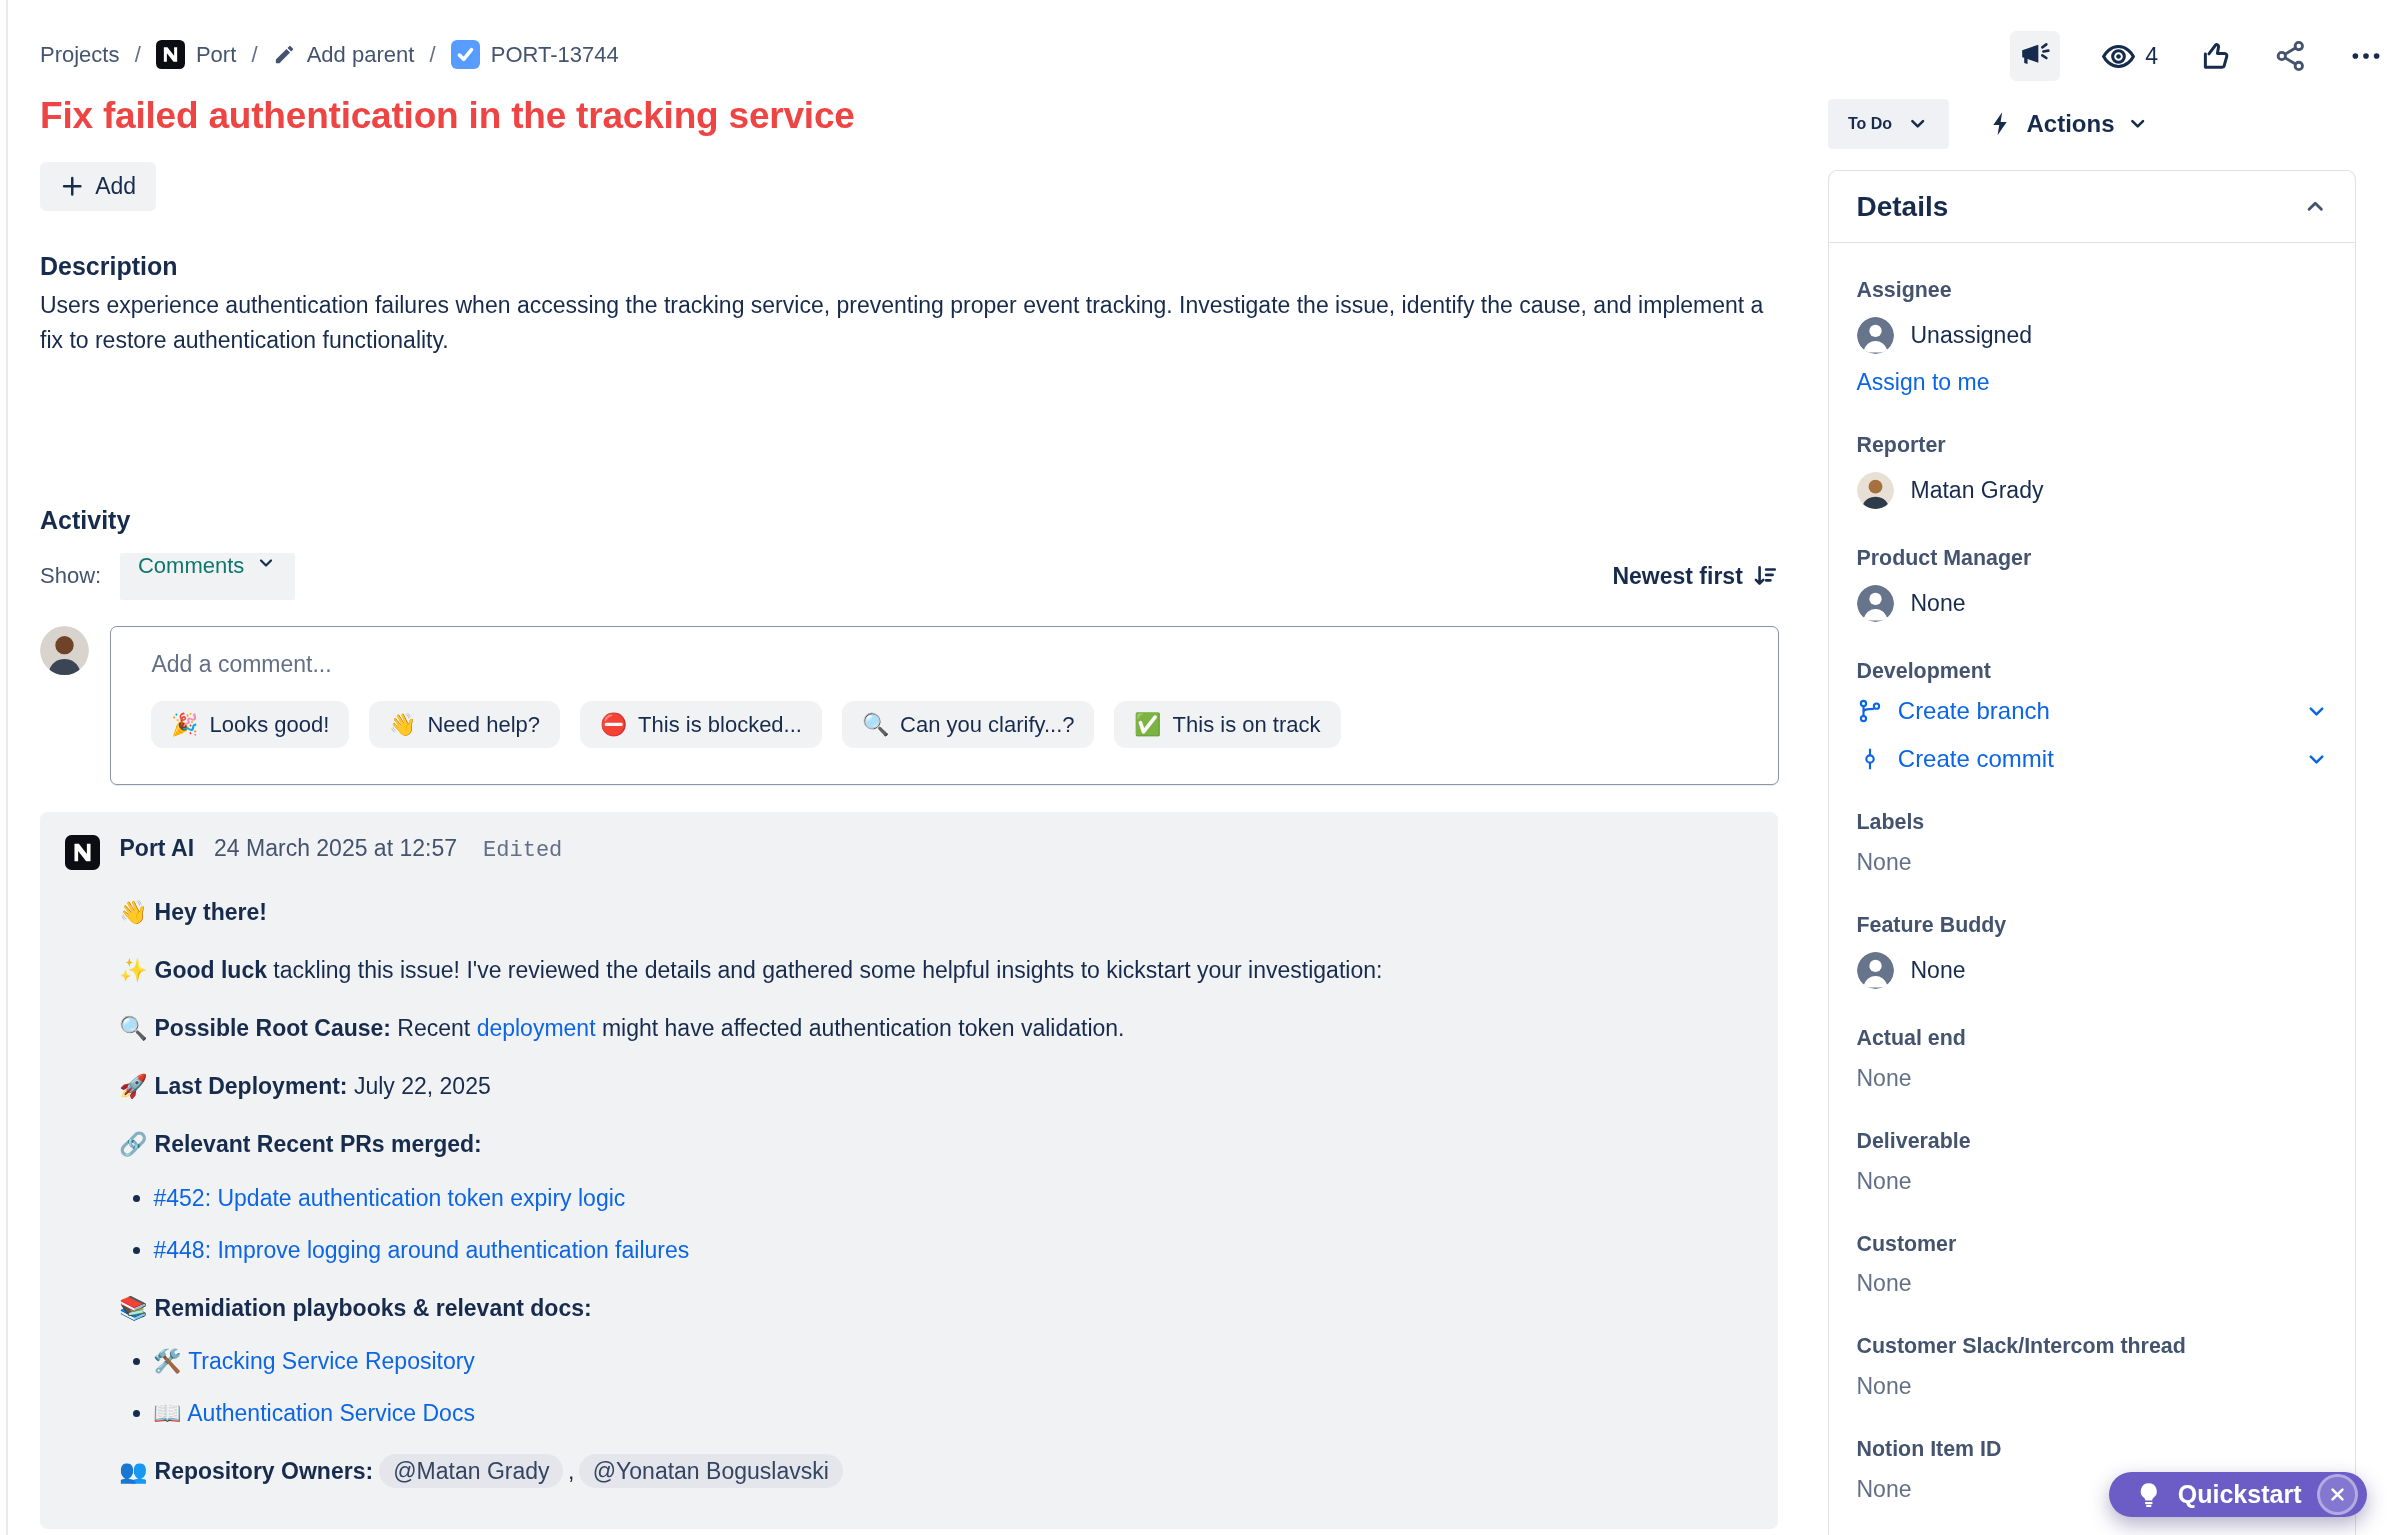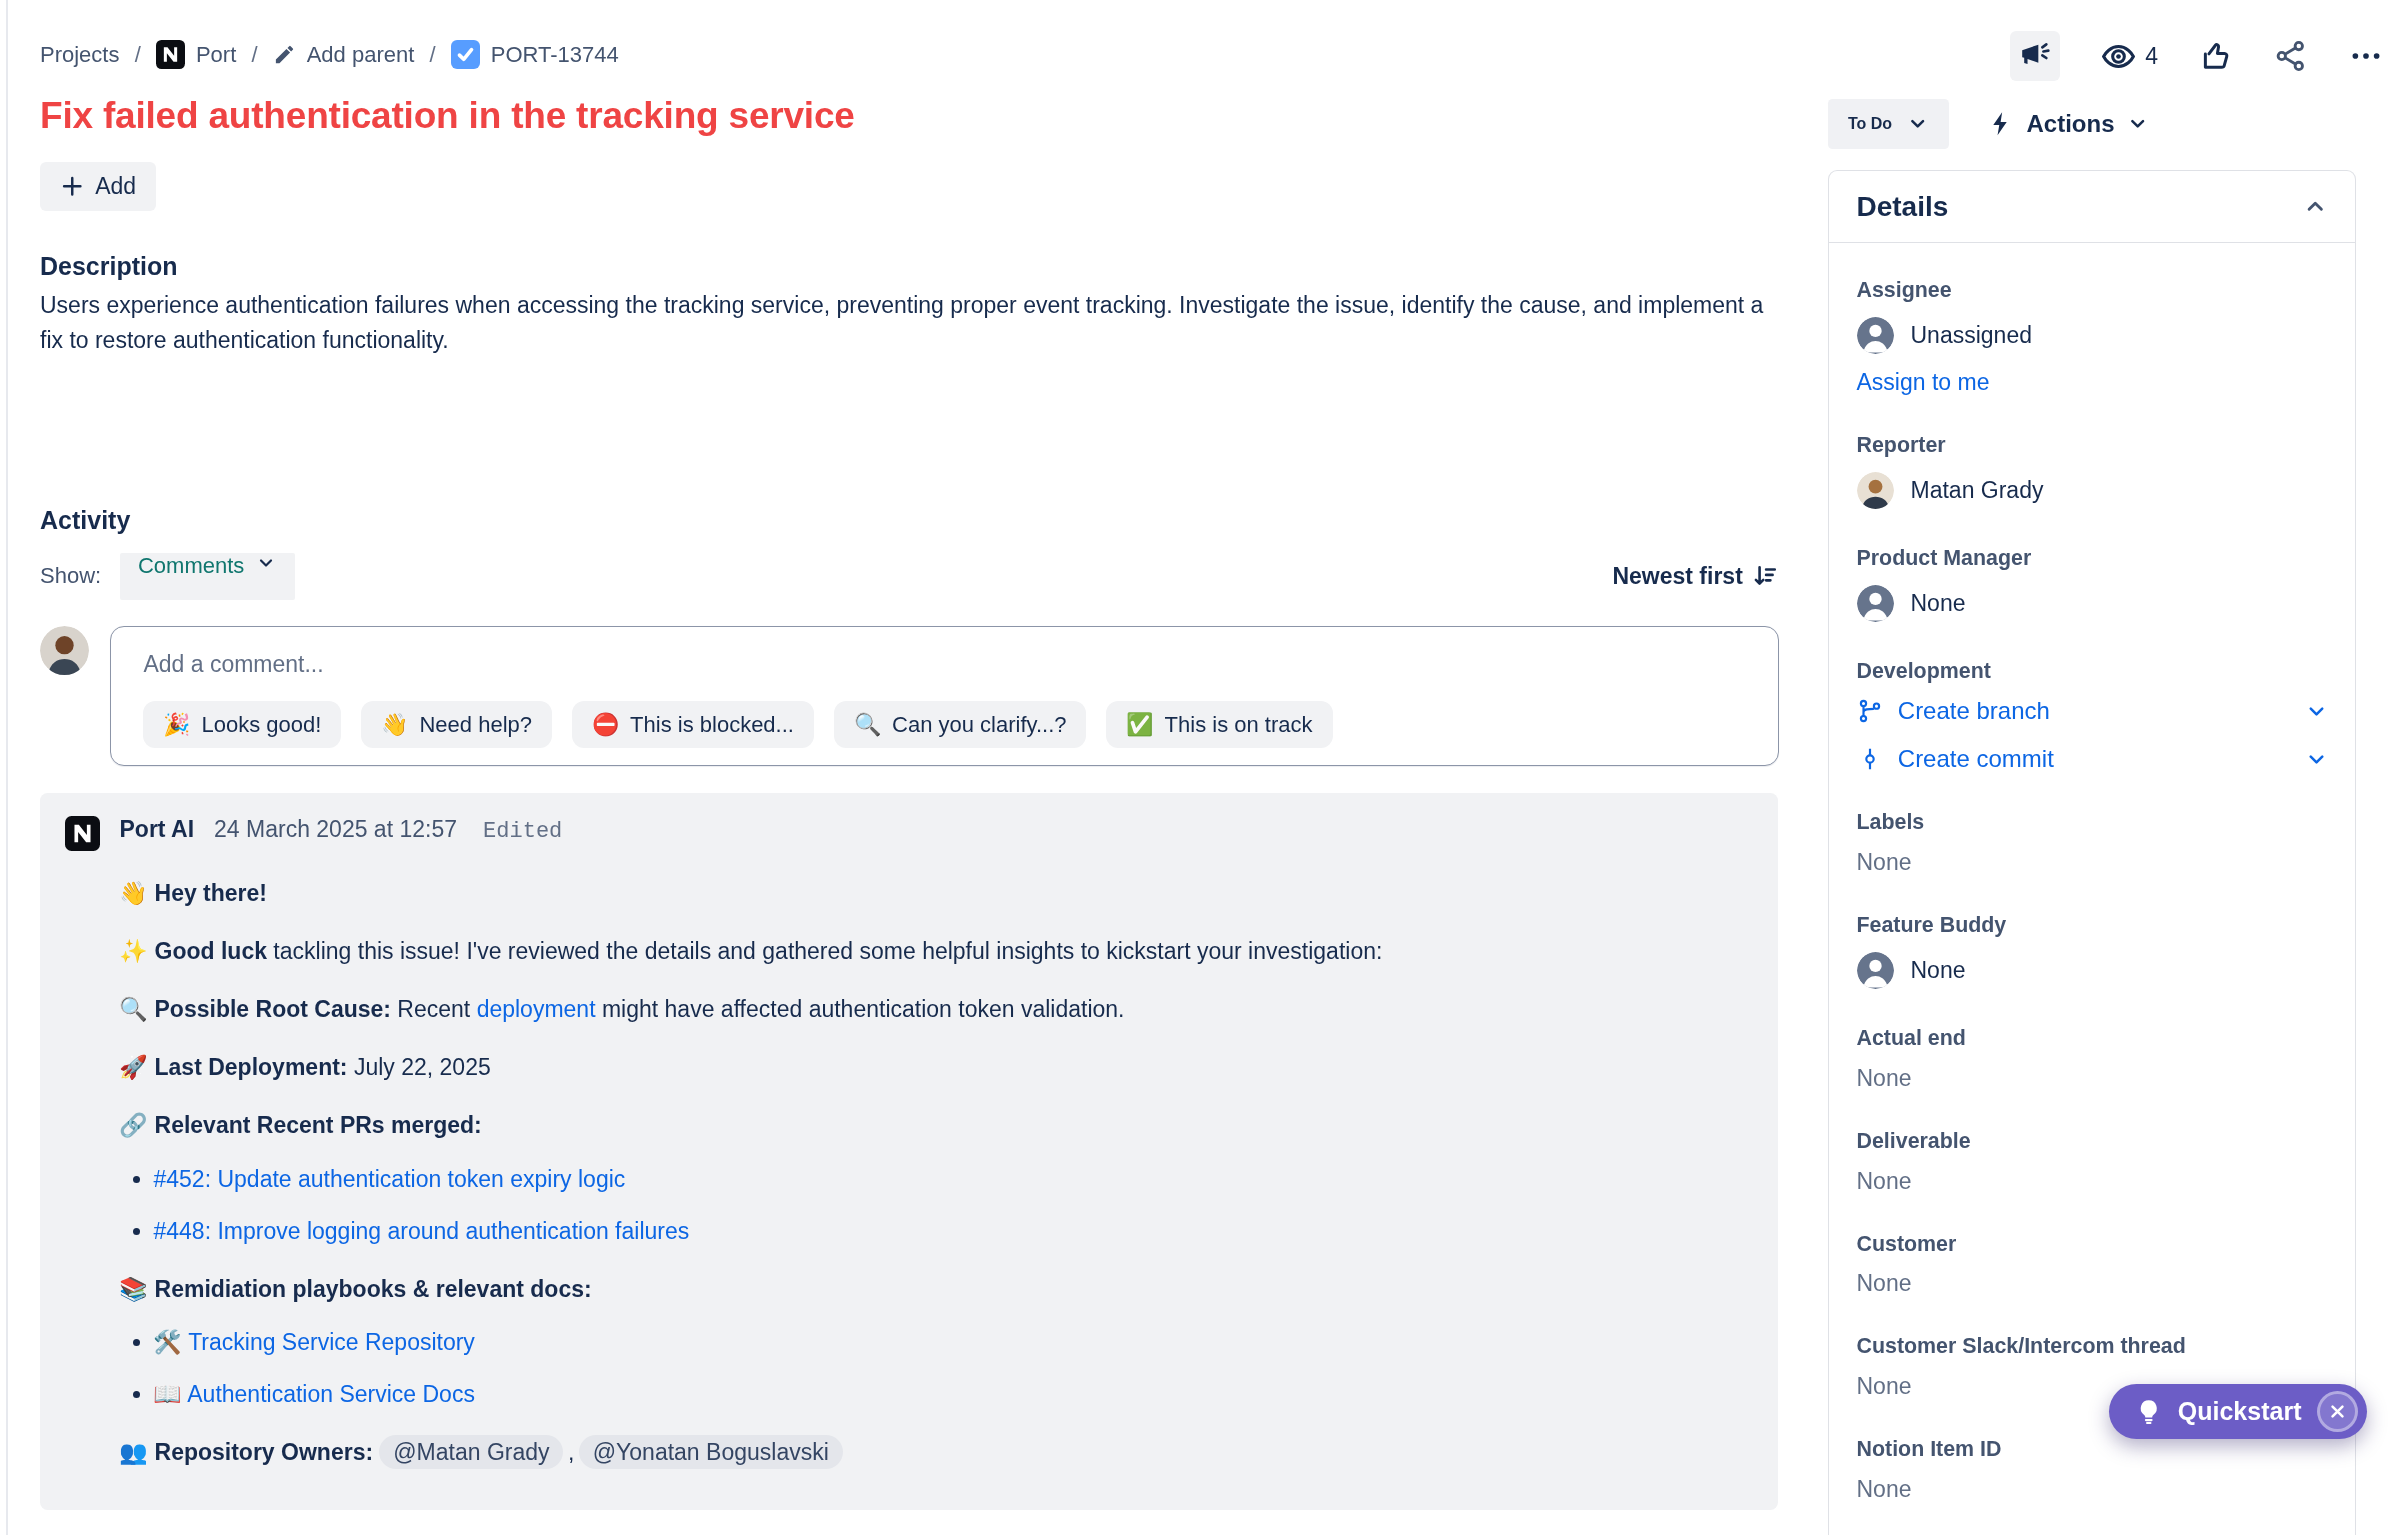--- a/index.html
+++ b/index.html
@@ -34,22 +34,22 @@
   .filter-btn { margin-left:18.4px; background:#F1F2F4; border:none; border-radius:2px; height:47px;
     padding:0 18.4px; display:inline-flex; align-items:flex-start; gap:12.2px; font-weight:500; color:#0f766e;
     font-size:22px; font-family:inherit; cursor:pointer; }
   .sort-btn { margin-left:auto; display:flex; align-items:center; gap:9.2px; font-weight:600;
     font-size:23px; color:#172B4D; cursor:pointer; }
 
   .composer { margin-top:26px; display:flex; gap:21.4px; }
   .avatar { border-radius:50%; overflow:hidden; flex:none; }
   .avatar-64 { width:49px; height:49px; }
   .avatar-48 { width:37px; height:37px; }
-  .composer-box { width:1669px; height:140px; background:#fff; border:1.5px solid #8C95A8; border-radius:14px;
-    padding:20px 32px; cursor:text; box-shadow:0 0.8px 0.8px rgba(9,30,66,.08); }
+  .composer-box { width:1669px; height:159px; background:#fff; border:1.5px solid #8C95A8; border-radius:7px;
+    padding:20px 40px; cursor:text; box-shadow:0 0.8px 0.8px rgba(9,30,66,.08); }
   .composer-placeholder { color:#626F86; font-size:23px; margin-top:4.6px; }
   .chips { margin-top:23px; display:flex; gap:20px; }
   .chip { display:inline-flex; align-items:center; gap:10.7px; background:#F1F2F4; border:none;
     border-radius:12.2px; height:47px; padding:0 20px; font-size:22px; font-weight:500; color:#172B4D;
     font-family:inherit; cursor:pointer; white-space:nowrap; }
   .protip { margin-top:17px; font-size:20.7px; color:#44546F; display:flex; align-items:center; gap:7.6px; }
   .protip .lead { font-weight:700; color:#172B4D; }
   .key-badge { background:#DCDFE4; border-radius:4.6px; padding:3.1px 9.2px; font-size:18.4px; font-weight:700; color:#44546F; }
 
   
@@ -93,21 +93,21 @@
   .fgroup { margin-bottom:37px; }
   .flabel { font-size:21.4px; font-weight:600; color:#44546F; margin-bottom:13.8px; }
   .fvalue-row { display:flex; align-items:center; gap:17px; font-size:23px; color:#172B4D; cursor:pointer; }
   .fvalue-plain { font-size:23px; color:#626F86; cursor:pointer; }
   .assign-link { display:inline-block; margin-top:15.3px; font-size:23px; }
   .dev-row { position:relative; display:flex; align-items:center; gap:15.3px; font-size:24px; font-weight:500;
     color:#0C66E4; margin-bottom:20px; cursor:pointer; }
   .dev-row .chev { position:absolute; right:0; }
 
   
-  .quickstart { position:absolute; left:2109px; top:1384px; height:55px; background:#6C5DC6; border:none;
+  .quickstart { position:absolute; left:2109px; top:1472px; height:45px; background:#6C5DC6; border:none;
     border-radius:29px; display:flex; align-items:center; gap:15.3px; padding:0 9.2px 0 26px; color:#fff;
     font-size:25px; font-weight:600; font-family:inherit; cursor:pointer; box-shadow:0 7.6px 20px rgba(40,30,100,.35); }
   .qs-close { width:41px; height:41px; border-radius:50%; background:rgba(255,255,255,.16);
     border:3.1px solid rgba(255,255,255,.38); display:flex; align-items:center; justify-content:center;
     color:#fff; font-size:20px; font-weight:700; cursor:pointer; }
 </style>
 </head>
 <body>
 
 <div class="left-rail"></div>

